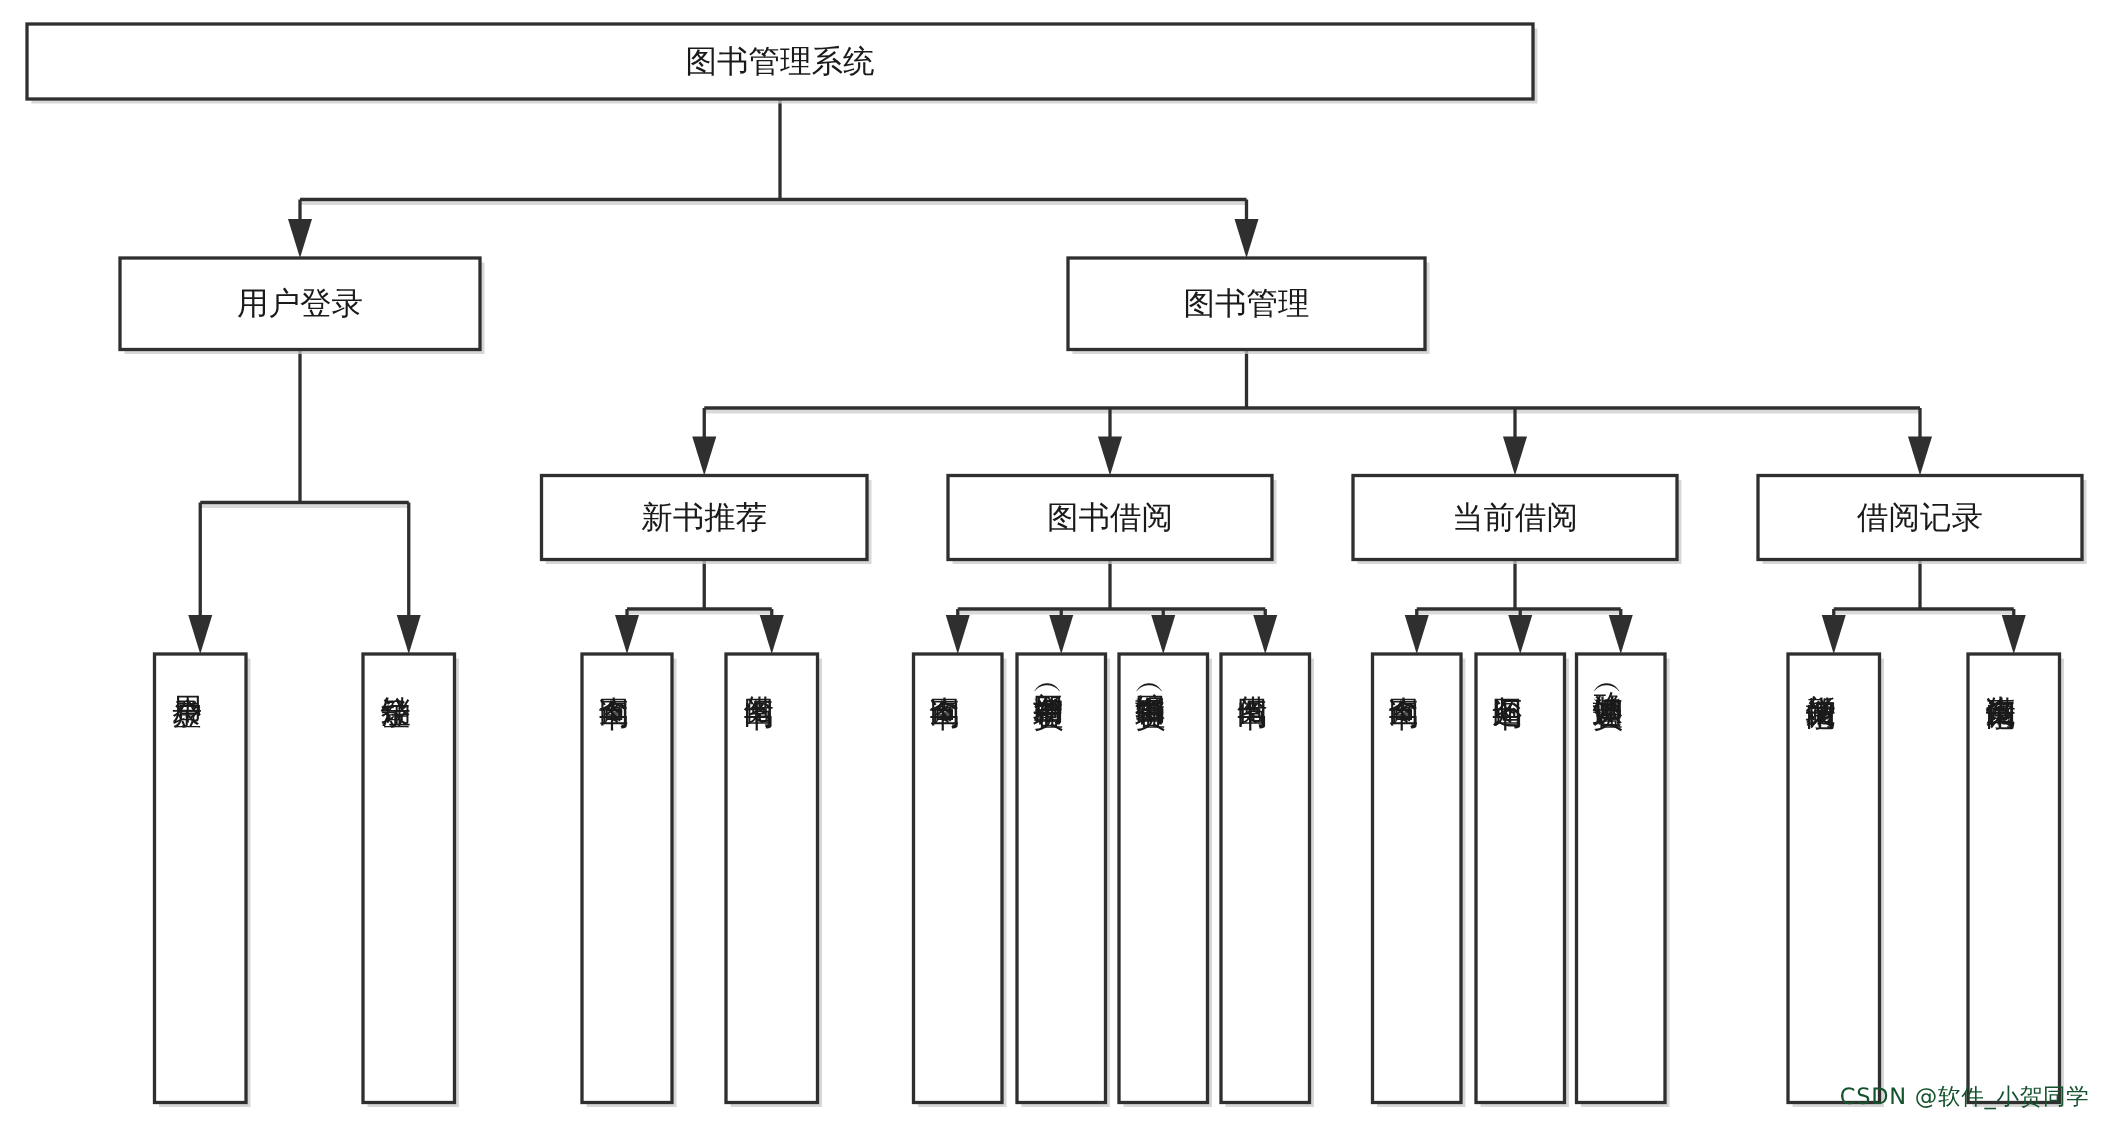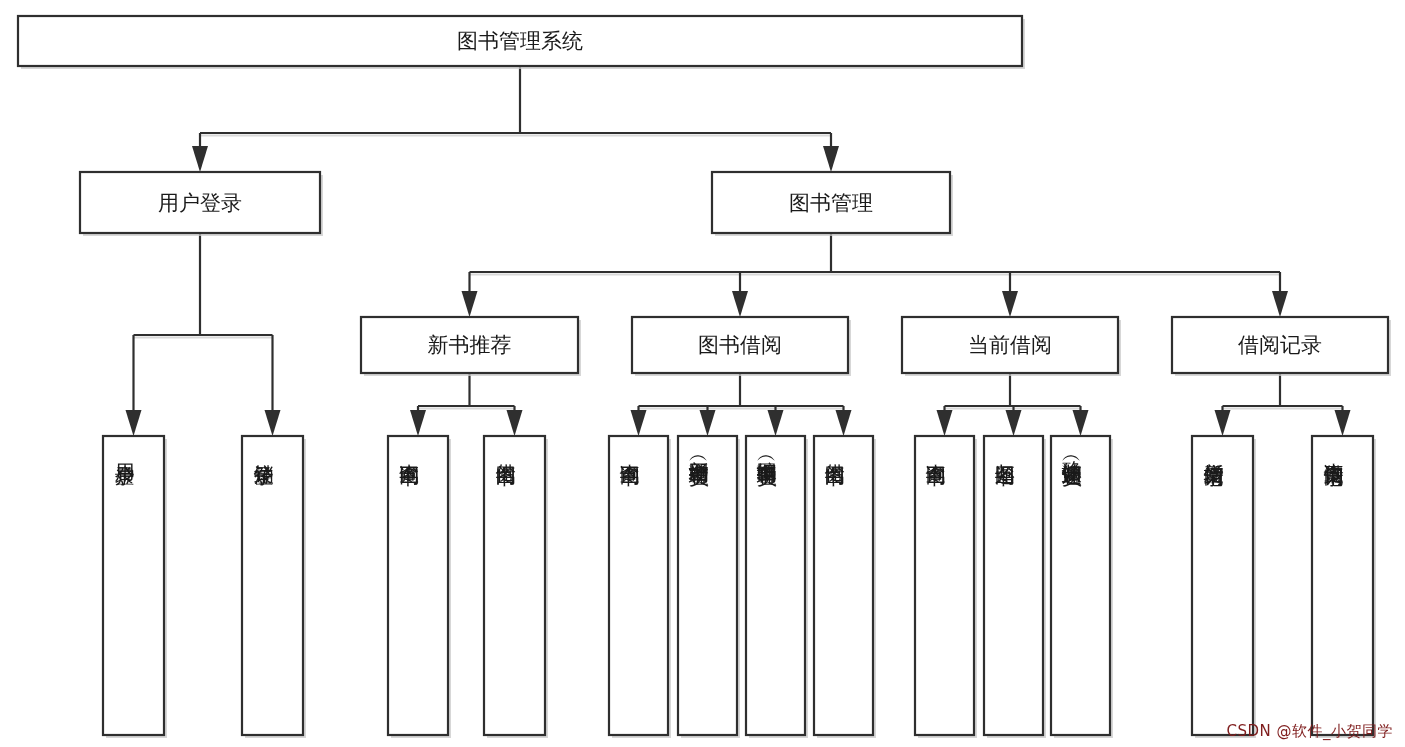--- a/index.html
+++ b/index.html
@@ -68,21 +68,21 @@
     text-orientation: upright;
     text-anchor: middle;
     letter-spacing: 1px;
   }
   .watermark-text {
     position: absolute;
     right: 12px;
     bottom: 6px;
     font-family: "DejaVu Sans", "Liberation Sans", sans-serif;
     font-size: 15px;
-    color: #7f1d1d;
+    color: #14532d;
     letter-spacing: 0.5px;
     white-space: nowrap;
     user-select: none;
   }
 </style>
 </head>
 <body>
 
 <div id="diagram-root">
   <svg class="diagram-canvas" viewBox="0 0 1405 747">

